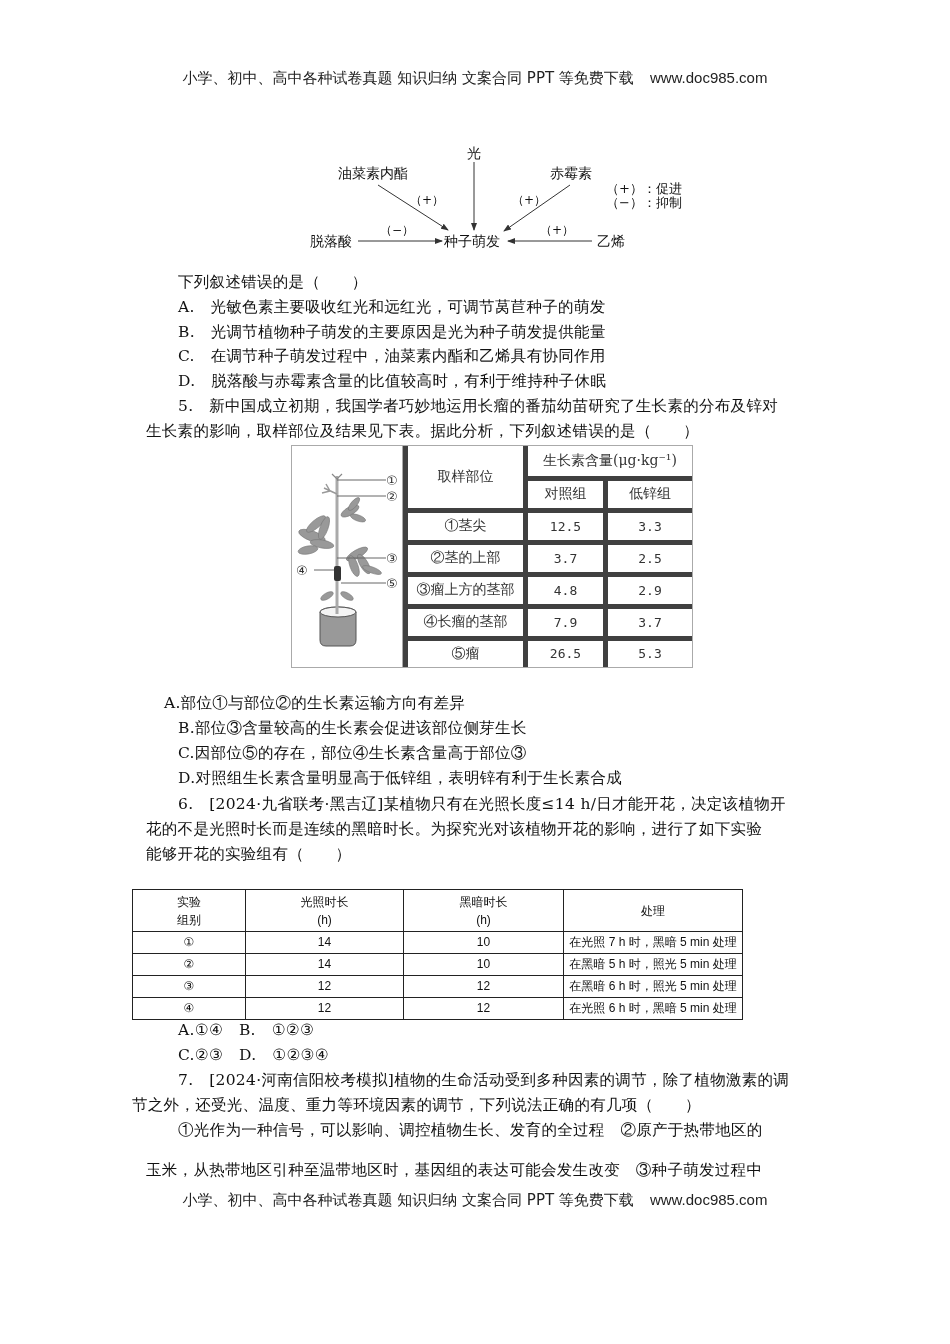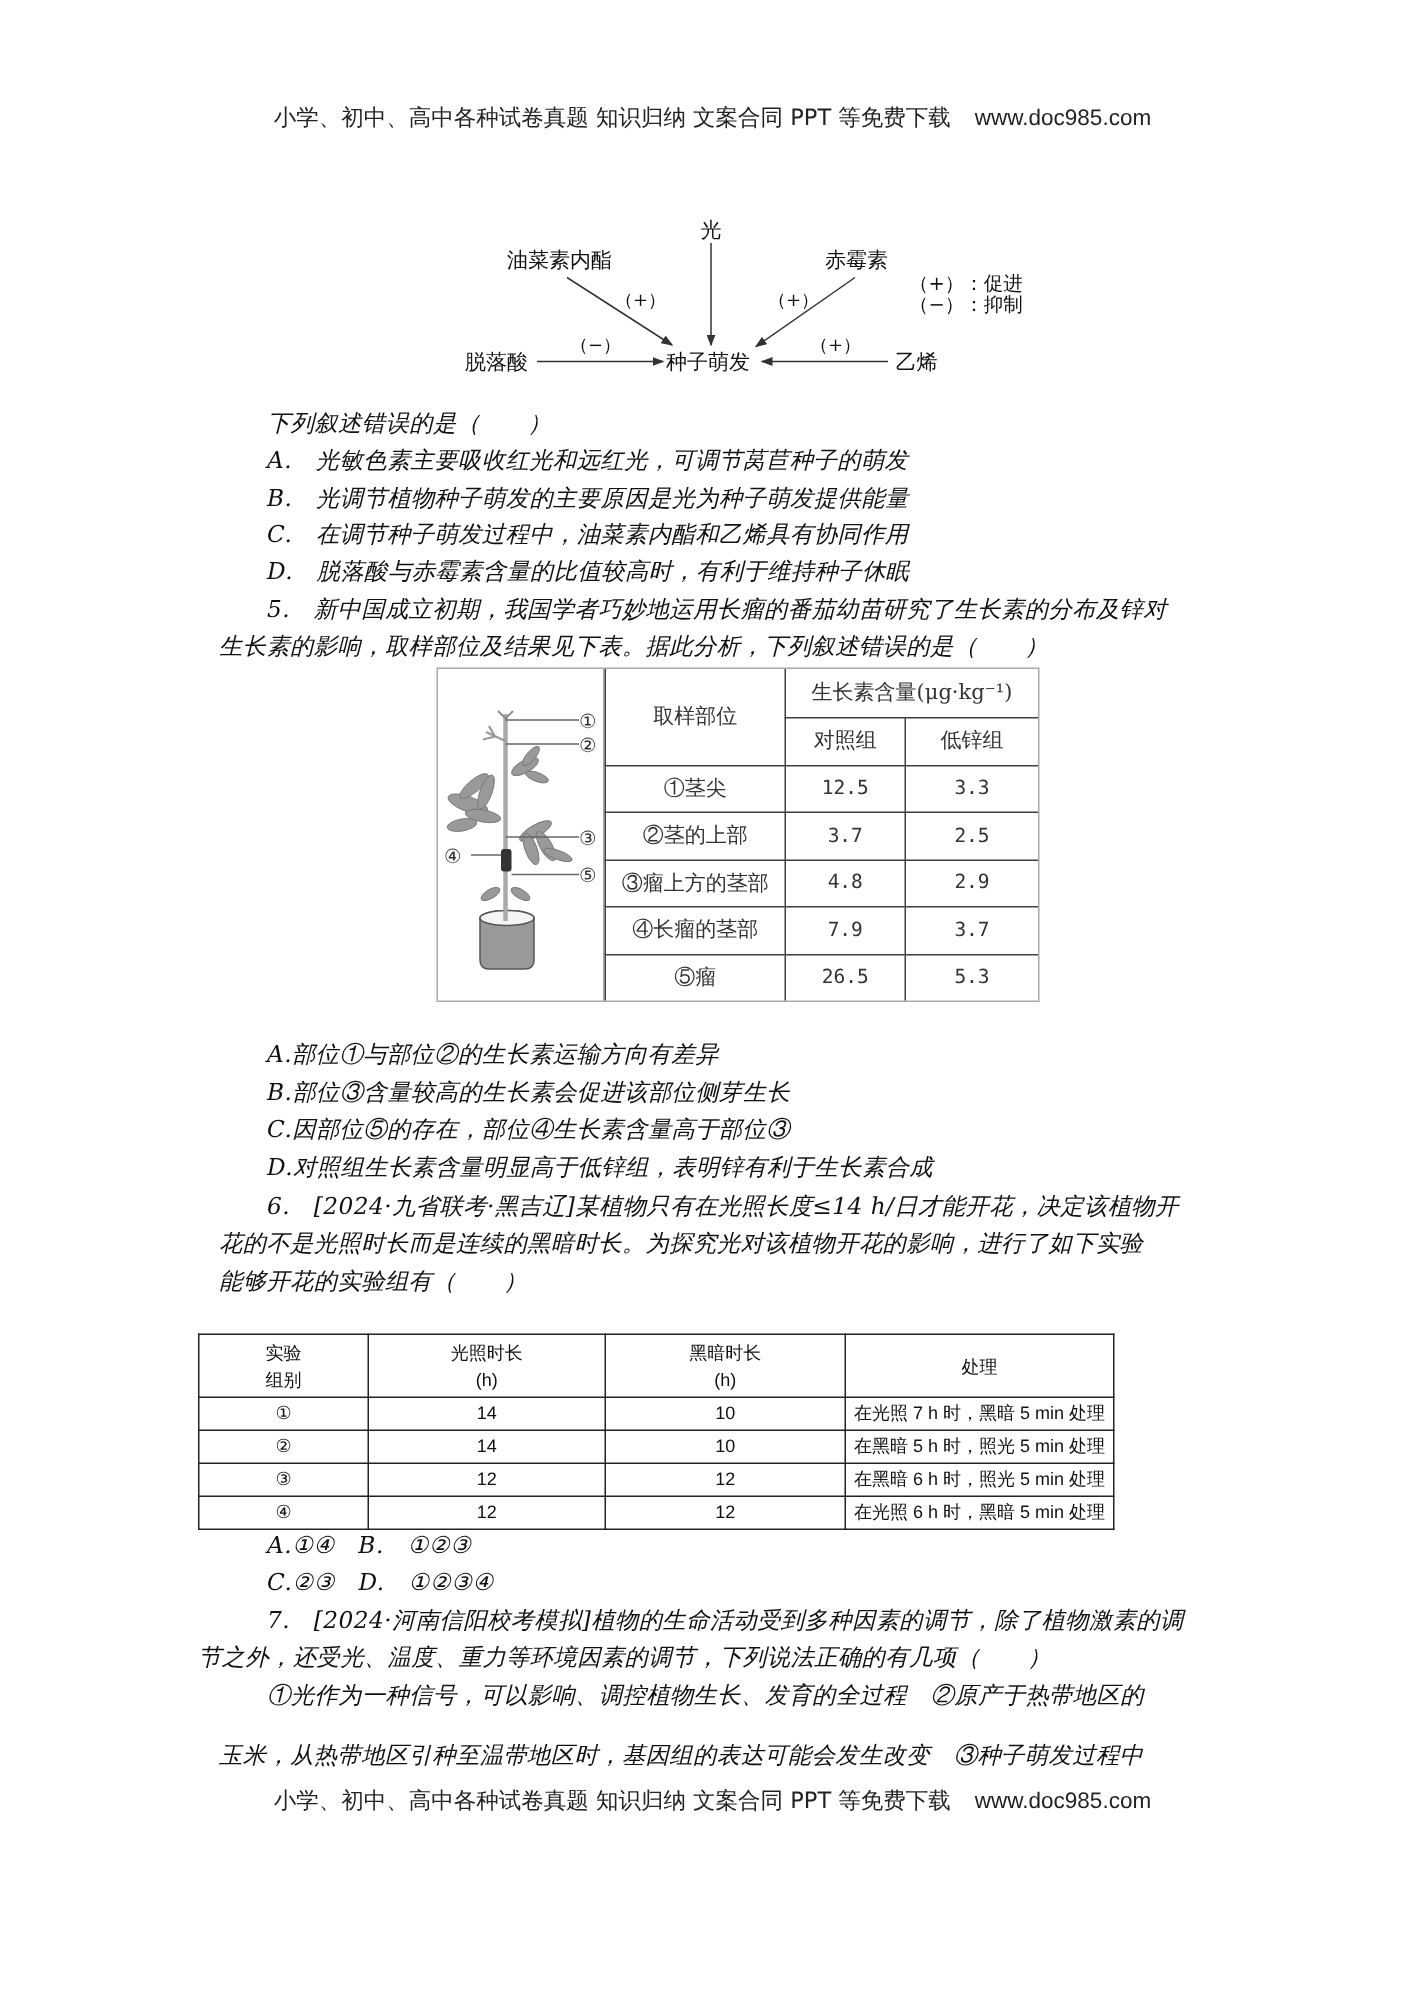--- a/index.html
+++ b/index.html
@@ -1,25 +1,25 @@
 <!DOCTYPE html>
 <html><head>
 <meta charset="utf-8">
 <style>
   * { box-sizing: border-box; margin: 0; padding: 0; }
   body { width: 950px; height: 1344px; background: #ffffff; position: relative; font-family: "DejaVu Serif", "Liberation Serif", serif; color: #111; overflow: hidden; }
   .hdr { position: absolute; left: 0; width: 950px; text-align: center; font-size: 15px; color: #222; font-family: "DejaVu Sans", sans-serif; }
   .hdr .url { margin-left: 16px; font-family: "Liberation Sans", sans-serif; font-size: 15px; }
   .diagram { position: absolute; left: 300px; top: 140px; width: 380px; height: 120px; }
   .diagram .lbl { position: absolute; font-size: 14px; white-space: nowrap; }
-  .txt { position: absolute; font-size: 15.5px; white-space: nowrap; letter-spacing: 0.3px; font-style: italic; }
+  .txt { position: absolute; font-size: 15.5px; white-space: nowrap; letter-spacing: 0.3px; }
   .tbl5 { position: absolute; left: 291px; top: 445px; width: 402px; height: 223px; border: 1px solid #aaa; }
   .tbl5 .plantcell { position: absolute; left: 0; top: 0; width: 111px; height: 221px; border-right: 1px solid #aaa; }
   .tbl5 table { position: absolute; left: 111px; top: 0; width: 289px; height: 221px; border-collapse: collapse; font-size: 14px; }
-  .tbl5 td { border: 1px solid #404040; text-align: center; color: #333; }
+  .tbl5 td { border: 5px solid #404040; text-align: center; color: #333; }
   .tbl5 tr:first-child td { border-top: none; }
   .tbl5 td:last-child { border-right: none; }
   .tbl5 tr:last-child td { border-bottom: none; }
   .tbl5 td.num { font-family: "DejaVu Sans Mono", monospace; font-size: 13px; }
   .tbl6 { position: absolute; left: 132px; top: 889px; width: 611px; border-collapse: collapse; font-size: 12px; font-family: Liberation Sans, sans-serif; }
   .tbl6 td { border: 1px solid #222; text-align: center; line-height: 17px; padding: 2px 0; height: 21.5px; }
   .tbl6 .head td { height: 42px; line-height: 18px; }
 </style>
 </head>
 <body>
@@ -143,21 +143,21 @@
         </tr>
     <tr>
           <td>⑤瘤</td>
           <td class="num">26.5</td>
           <td class="num">5.3</td>
         </tr>
   </tbody>
     </table>
 </div>
 
-<div class="txt" style="left:178px;top:693px;">A.部位①与部位②的生长素运输方向有差异</div>
+<div class="txt" style="left:164px;top:693px;">A.部位①与部位②的生长素运输方向有差异</div>
 <div class="txt" style="left:178px;top:718px;text-align:center;">B.部位③含量较高的生长素会促进该部位侧芽生长</div>
 <div class="txt" style="left:178px;top:743px;">C.因部位⑤的存在，部位④生长素含量高于部位③</div>
 <div class="txt" style="left:178px;top:768px;">D.对照组生长素含量明显高于低锌组，表明锌有利于生长素合成</div>
 
 <div class="txt" style="left:178px;top:794px;">6.　[2024·九省联考·黑吉辽]某植物只有在光照长度≤14 h/日才能开花，决定该植物开</div>
 <div class="txt" style="left:146px;top:819px;">花的不是光照时长而是连续的黑暗时长。为探究光对该植物开花的影响，进行了如下实验</div>
 <div class="txt" style="left:146px;top:844px;">能够开花的实验组有（　　）</div>
 
 <table class="tbl6">
   <tbody>

